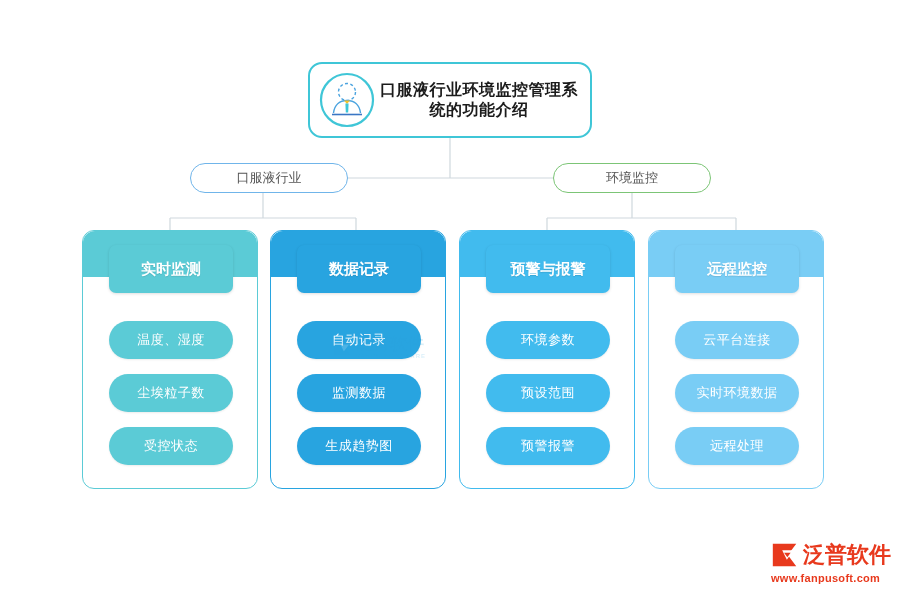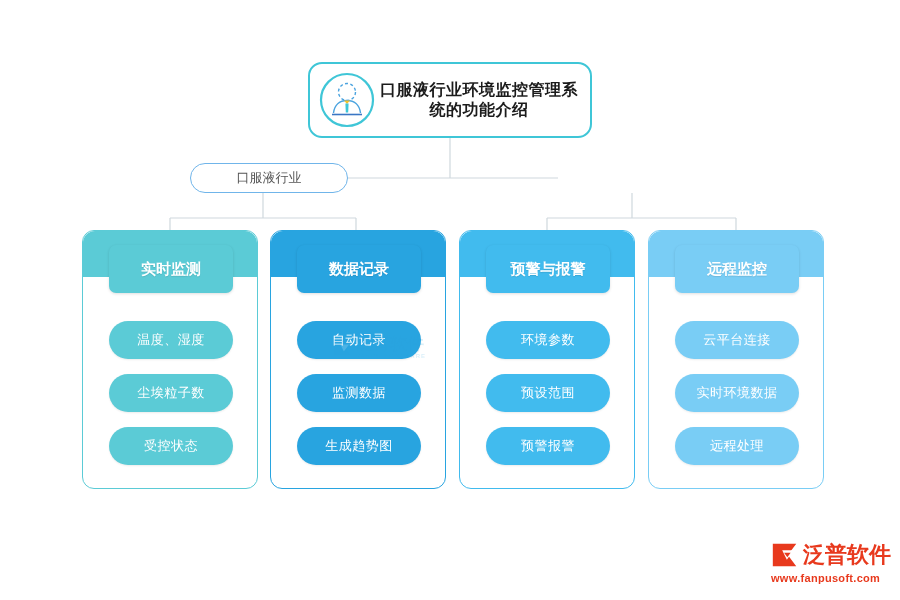--- a/index.html
+++ b/index.html
@@ -122,20 +122,23 @@
         <path d="M27.4,32.6 L30.6,32.6 L30.2,41.5 L27.8,41.5 Z" fill="#3FC6D7"></path>
         <line x1="14" y1="43.5" x2="44" y2="43.5" stroke="#3a76c4" stroke-width="1.6"></line>
       </svg>
     </div>
     <div class="root-title">口服液行业环境监控管理系统的功能介绍</div>
   </div>
 
   <div class="lvl2" id="lvl2-left" style="border-color: rgb(112, 181, 234);">
     <span>口服液行业</span>
   </div>
+  <div class="lvl2" id="lvl2-right" style="border-color: rgb(124, 197, 118);">
+    <span>环境监控</span>
+  </div>
 
   <div class="col" id="col0" style="border-color: rgb(91, 203, 214);">
     <div class="band" style="background: rgb(91, 203, 214);"></div>
     <div class="chip" style="background: rgb(91, 203, 214);">
       <span>实时监测</span>
     </div>
     <div class="items">
       <div class="pill" style="background: rgb(91, 203, 214);">
         <span>温度、湿度</span>
       </div>

